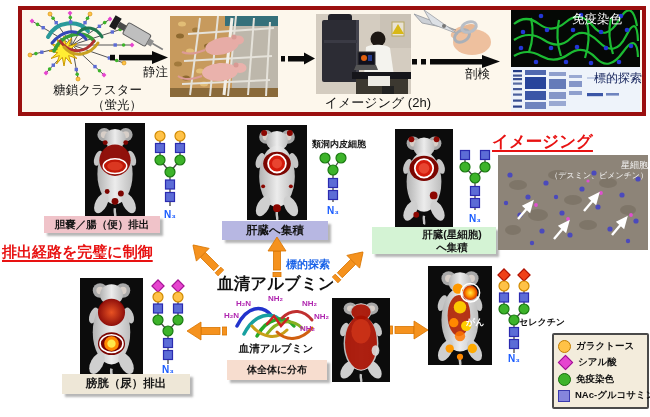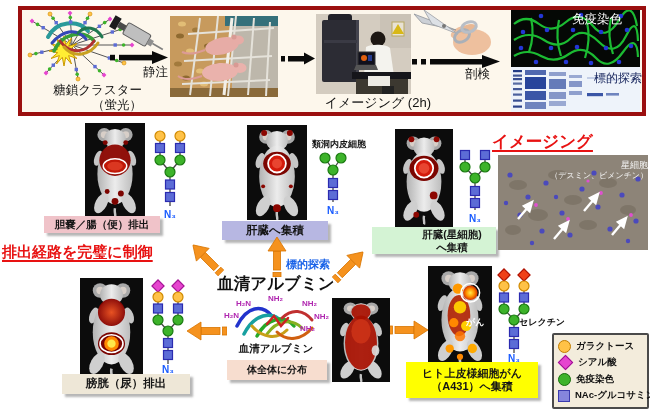--- a/index.html
+++ b/index.html
@@ -604,24 +604,20 @@
     <rect x="7.5" y="26" width="9" height="9" fill="#5c6cd6" stroke="#2b2bb0" stroke-width="1.2"></rect>
     <rect x="27.5" y="26" width="9" height="9" fill="#5c6cd6" stroke="#2b2bb0" stroke-width="1.2"></rect>
     <circle cx="12" cy="42" r="5" fill="#3db32a" stroke="#1a7a10" stroke-width="1.2"></circle>
     <circle cx="32" cy="42" r="5" fill="#3db32a" stroke="#1a7a10" stroke-width="1.2"></circle>
     <circle cx="22" cy="53" r="5" fill="#3db32a" stroke="#1a7a10" stroke-width="1.2"></circle>
     <rect x="17.5" y="60.5" width="9" height="9" fill="#5c6cd6" stroke="#2b2bb0" stroke-width="1.2"></rect>
     <rect x="17.5" y="72.5" width="9" height="9" fill="#5c6cd6" stroke="#2b2bb0" stroke-width="1.2"></rect>
     <text x="16" y="95" font-size="10" font-weight="bold" fill="#1a5cff">N₃</text>
   </svg>
   <div class="note" style="left:519px;top:316px;font-size:9px;">セレクチン</div>
-  <div class="lbl" style="left:406px;top:362px;width:132px;height:36px;background:#ffff00;font-size:11px;">
-    <span>ヒト上皮様細胞がん</span>
-      <span>（A431）へ集積</span>
-  </div>
 
   <div class="abs" style="left:552px;top:333px;width:97px;height:76px;background:#f3ecdc;border:2px solid #4a4a4a;border-radius:2px;box-sizing:border-box;padding:3px 4px;display:flex;flex-direction:column;justify-content:space-around;">
     <div class="legend-row">
       <span class="lshape circle" style="background: rgb(255, 194, 71);"></span>
       <span class="legend-label">ガラクトース</span>
     </div>
     <div class="legend-row">
       <span class="lshape diamond" style="background: rgb(230, 69, 207);"></span>
       <span class="legend-label">シアル酸</span>
     </div>

